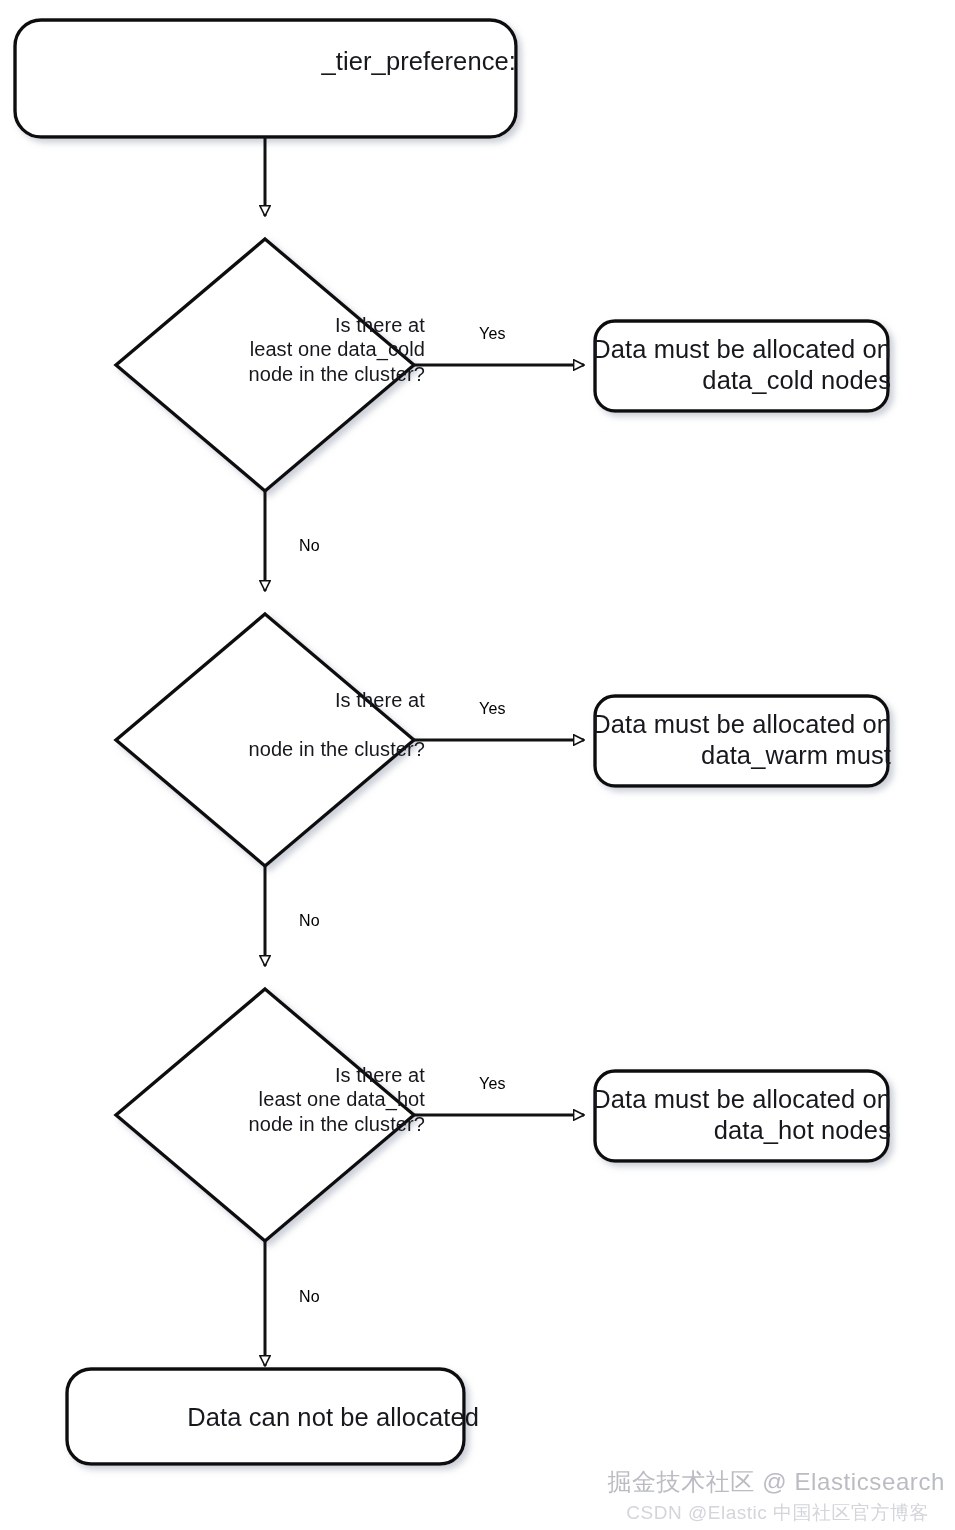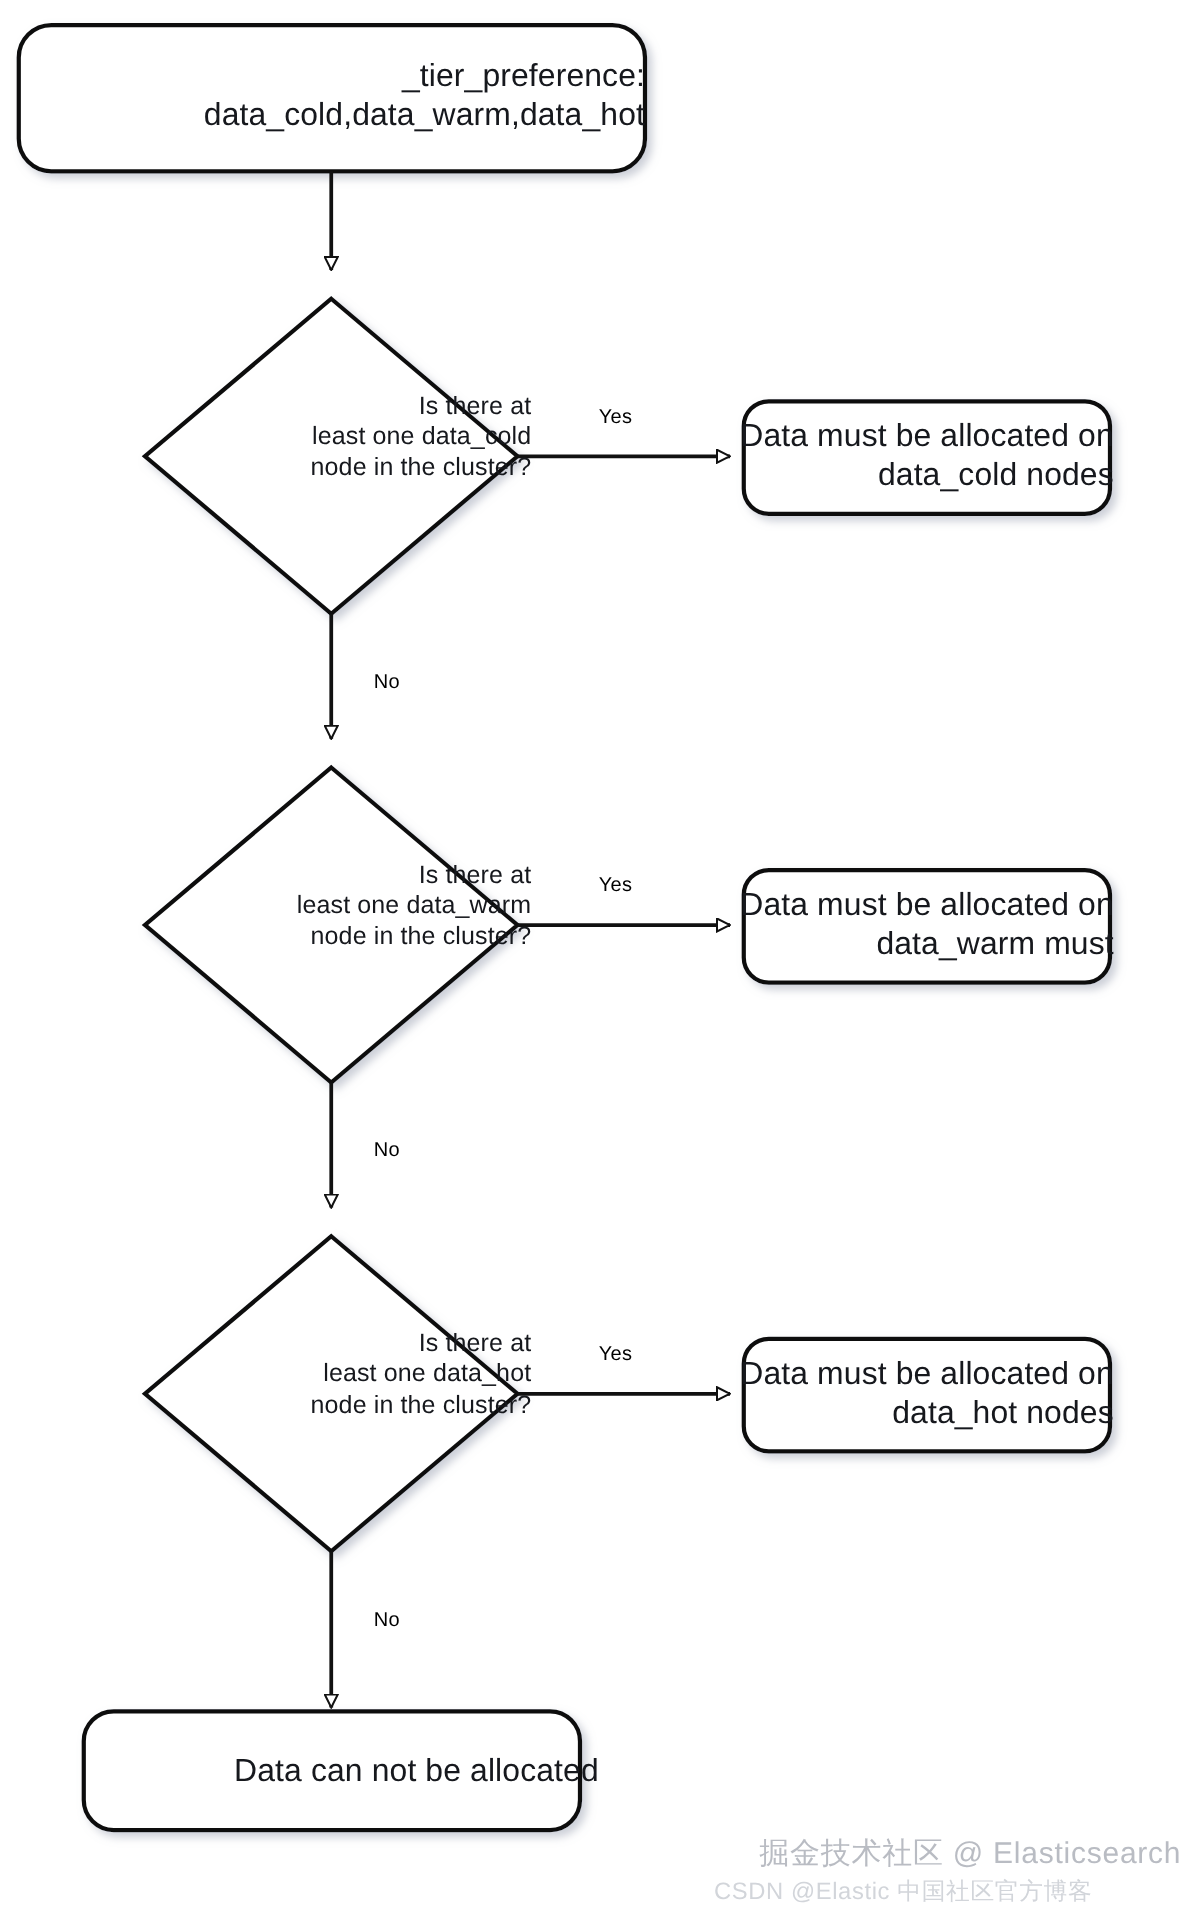--- a/index.html
+++ b/index.html
@@ -98,30 +98,30 @@
   <line x1="414" y1="1115" x2="584" y2="1115" stroke="#111111" stroke-width="3" marker-end="url(#openarrow-r)"></line>
 
   <rect x="595" y="1071" width="293" height="90" rx="20" ry="20" fill="#ffffff" stroke="#111111" stroke-width="3.4" filter="url(#softshadow)"></rect>
 
   <line x1="265" y1="1241" x2="265" y2="1366" stroke="#111111" stroke-width="3" marker-end="url(#openarrow-d)"></line>
 
   <rect x="67" y="1369" width="397" height="95" rx="24" ry="24" fill="#ffffff" stroke="#111111" stroke-width="3.4" filter="url(#softshadow)"></rect>
 </svg>
 
 <div class="hit" style="left:15px; top:20px; width:501px; height:117px;"></div>
-<div class="node-text box-text" style="left:15px; top:46px; width:501px;"><span>_tier_preference:</span><br><span>data_cold,data_warm,data_hot</span></div>
+<div class="node-text box-text" style="left:15px; top:46px; width:501px;"><span>_tier_preference:</span><br></div>
 
 <div class="hit" style="left:116px; top:239px; width:298px; height:252px;"></div>
 <div class="node-text diamond-text" style="left:105px; top:313px; width:320px;"><span>Is there at</span><br><span>least one data_cold</span><br><span>node in the cluster?</span></div>
 
 <div class="hit" style="left:595px; top:321px; width:293px; height:90px;"></div>
 <div class="node-text box-text" style="left:592px; top:334px; width:299px;"><span>Data must be allocated on</span><br><span>data_cold nodes</span></div>
 
 <div class="hit" style="left:116px; top:614px; width:298px; height:252px;"></div>
-<div class="node-text diamond-text" style="left:105px; top:688px; width:320px;"><span>Is there at</span><br><span>least one data_warm</span><br><span>node in the cluster?</span></div>
+<div class="node-text diamond-text" style="left:105px; top:688px; width:320px;"><span>Is there at</span><br><br><span>node in the cluster?</span></div>
 
 <div class="hit" style="left:595px; top:696px; width:293px; height:90px;"></div>
 <div class="node-text box-text" style="left:592px; top:709px; width:299px;"><span>Data must be allocated on</span><br><span>data_warm must</span></div>
 
 <div class="hit" style="left:116px; top:989px; width:298px; height:252px;"></div>
 <div class="node-text diamond-text" style="left:105px; top:1063px; width:320px;"><span>Is there at</span><br><span>least one data_hot</span><br><span>node in the cluster?</span></div>
 
 <div class="hit" style="left:595px; top:1071px; width:293px; height:90px;"></div>
 <div class="node-text box-text" style="left:592px; top:1084px; width:299px;"><span>Data must be allocated on</span><br><span>data_hot nodes</span></div>
 
@@ -129,13 +129,13 @@
 <div class="node-text box-text" style="left:82px; top:1402px; width:397px;"><span>Data can not be allocated</span></div>
 
 <div class="edge-label" style="left:479px; top:325px;">Yes</div>
 <div class="edge-label" style="left:299px; top:537px;">No</div>
 <div class="edge-label" style="left:479px; top:700px;">Yes</div>
 <div class="edge-label" style="left:299px; top:912px;">No</div>
 <div class="edge-label" style="left:479px; top:1075px;">Yes</div>
 <div class="edge-label" style="left:299px; top:1288px;">No</div>
 
 <div class="watermark wm-main" style="left:500px; top:1466px; width:445px;">掘金技术社区 @ Elasticsearch</div>
-<div class="watermark wm-sub" style="left:500px; top:1500px; width:445px;text-align:center;">CSDN @Elastic 中国社区官方博客</div>
+<div class="watermark wm-sub" style="left:484px; top:1500px; width:445px;">CSDN @Elastic 中国社区官方博客</div>
 
 </body></html>

